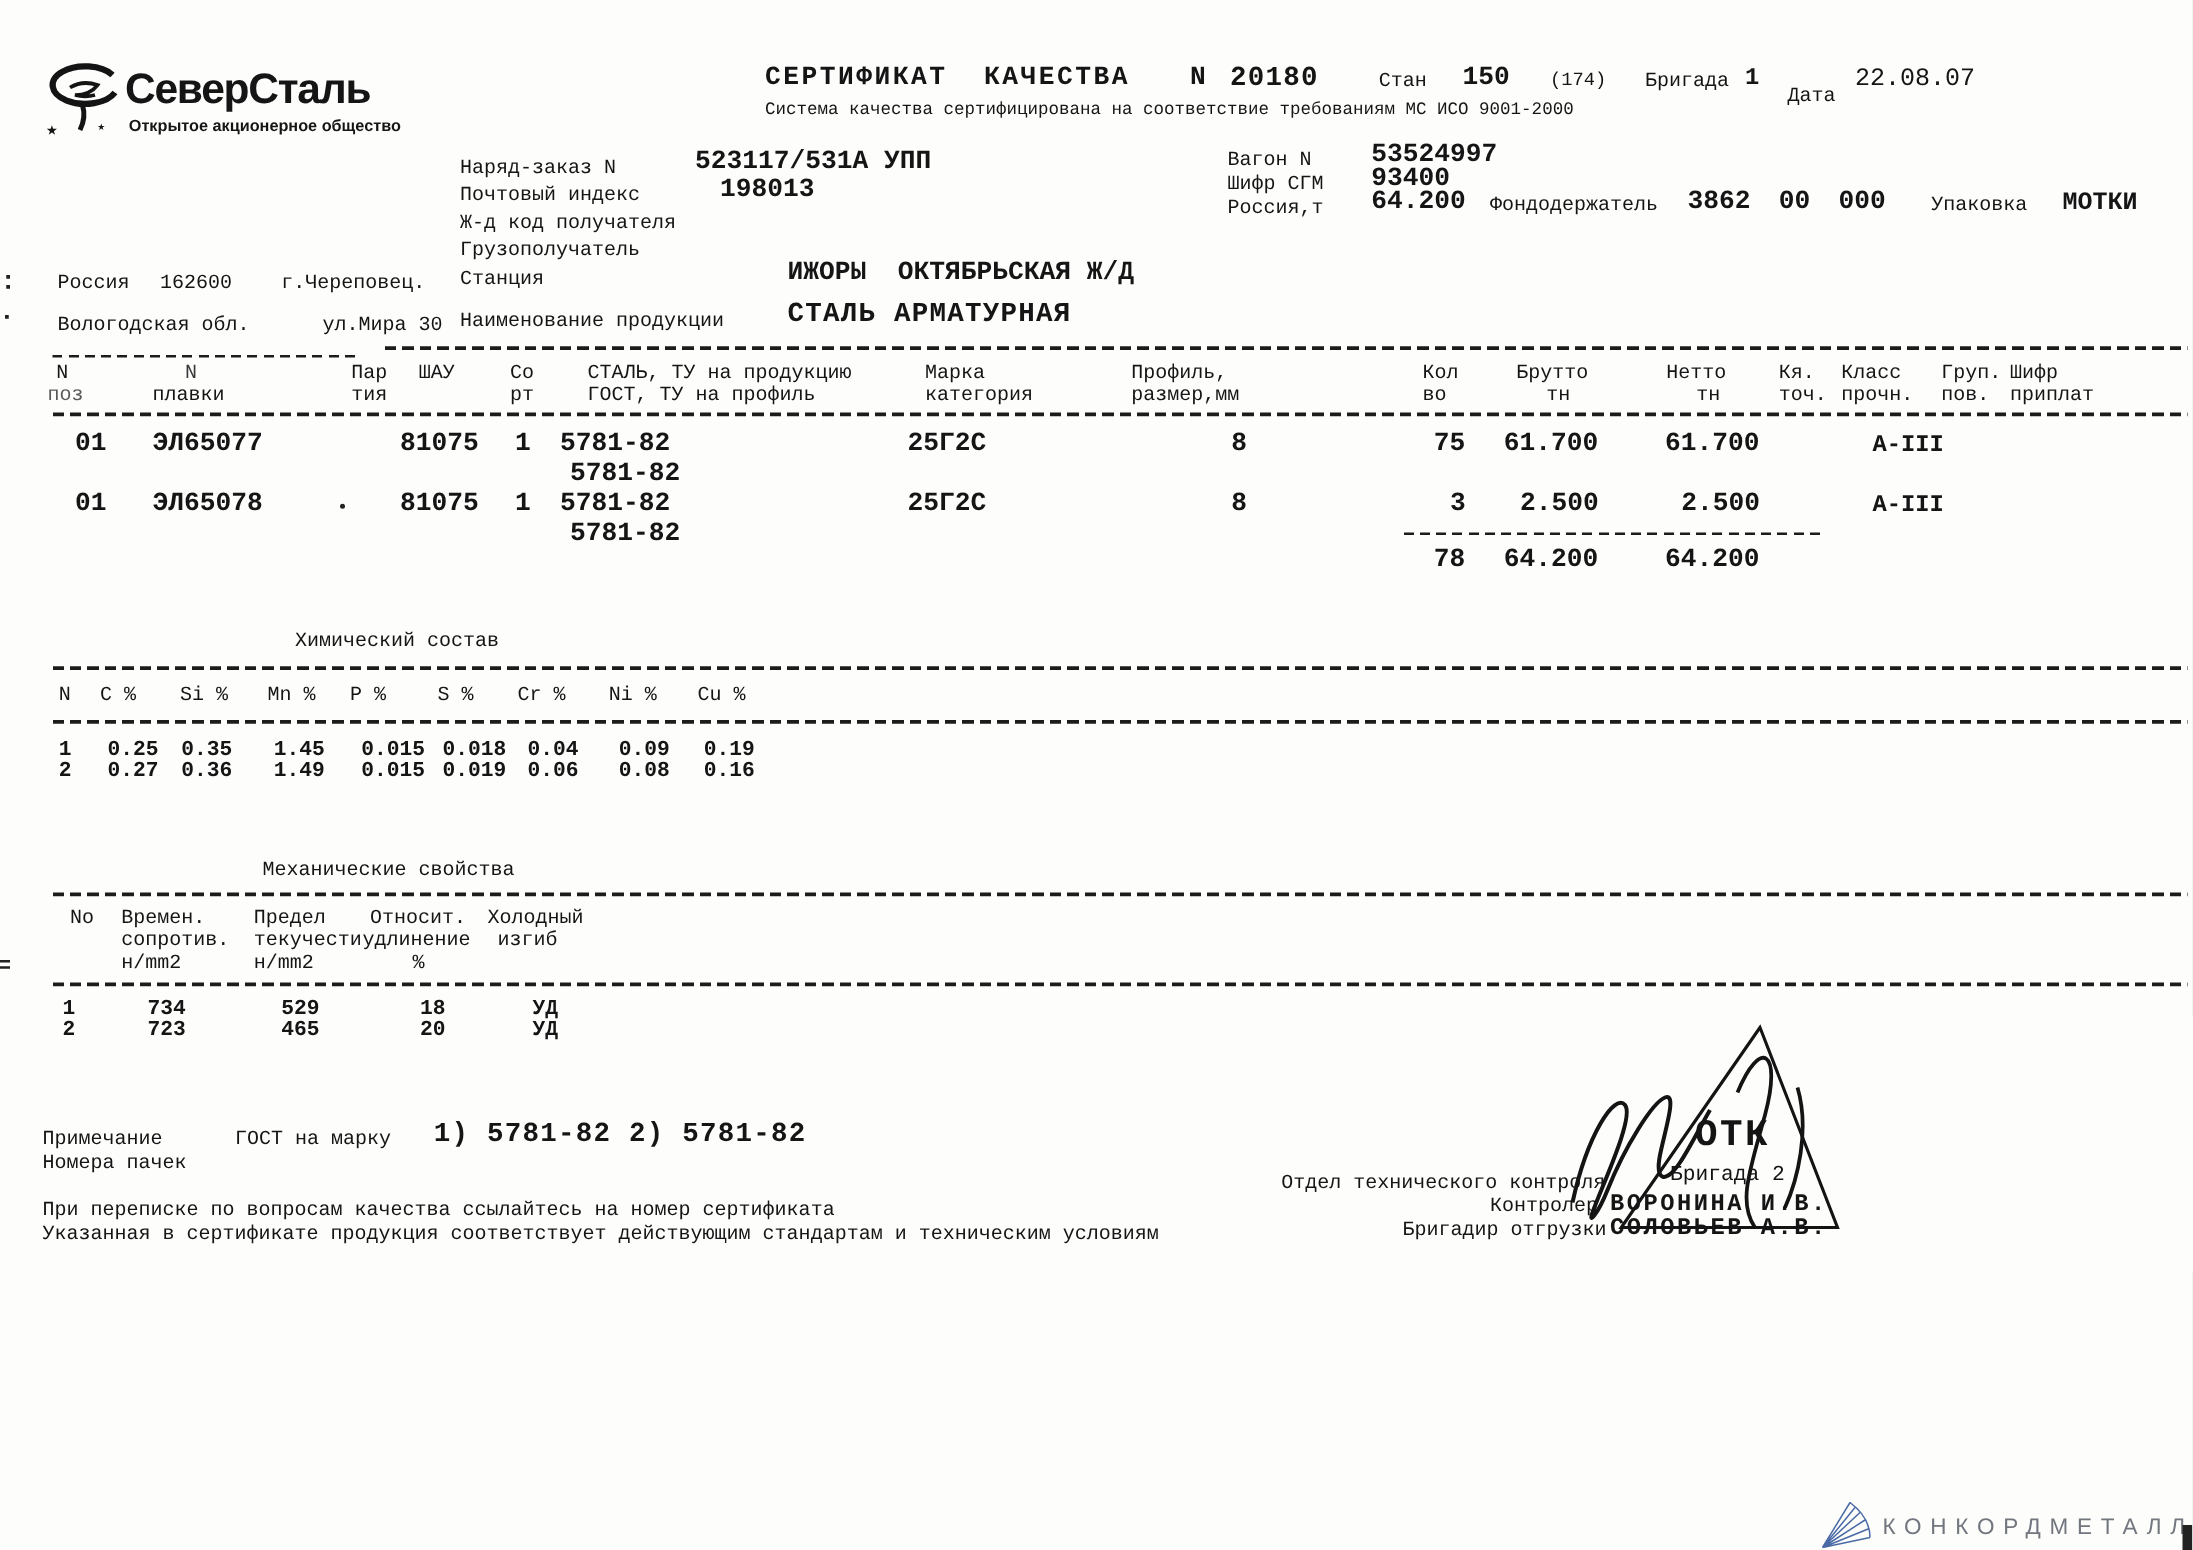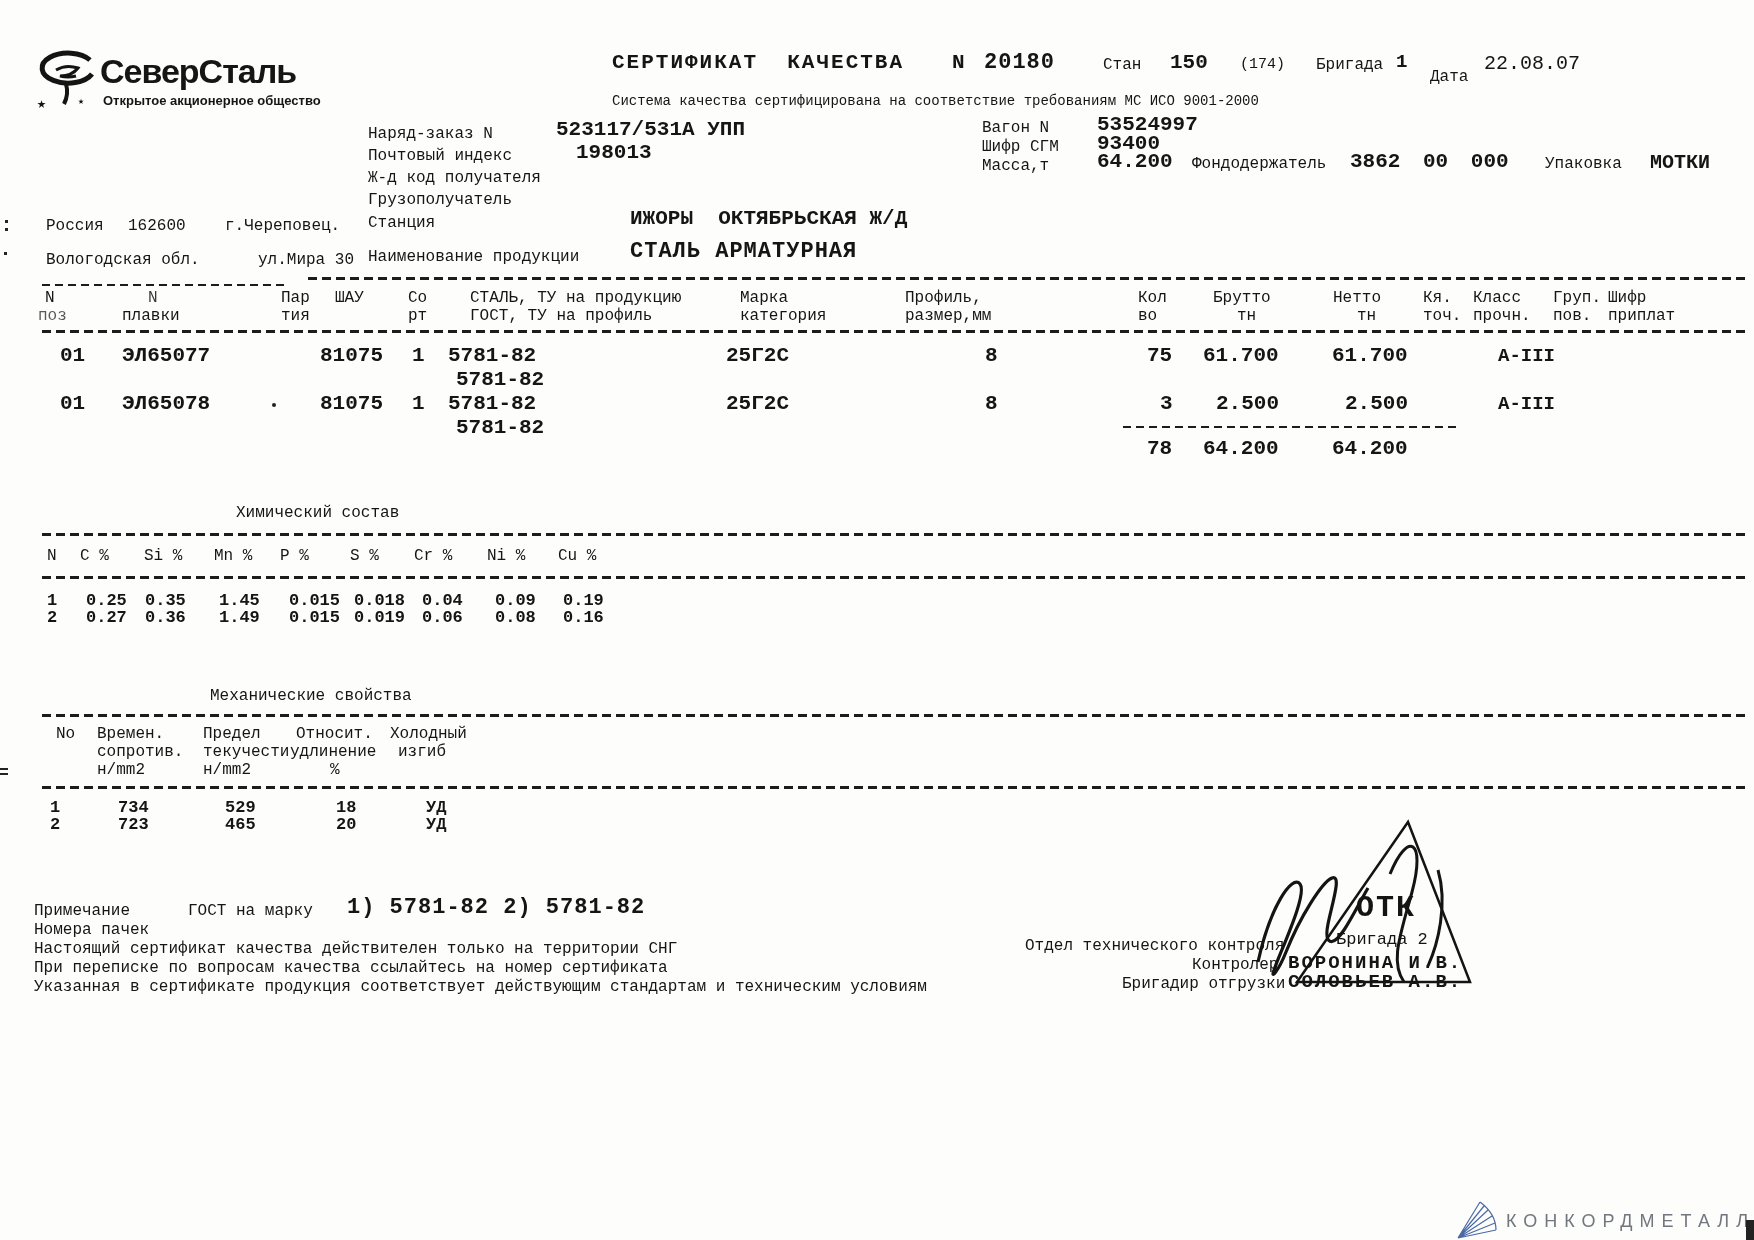--- a/index.html
+++ b/index.html
@@ -1,20 +1,20 @@
 <!DOCTYPE html>
 <html><head>
 <meta charset="utf-8">
 <style>
   html,body{margin:0;padding:0;background:#e8e8e8;}
   .page{position:relative;width:1754px;height:1240px;background:#fdfdfc;overflow:hidden;
         font-family:"Liberation Mono","DejaVu Sans Mono",monospace;color:#151515;}
   .t{position:absolute;white-space:pre;line-height:1.05;}
   .lab{font-size:16px;}
-  .lab14{font-size:14px;margin-top:13px;}
+  .lab14{font-size:14px;}
   .lab15{font-size:15px;}
   .big{font-size:21px;font-weight:700;}
   .big22{font-size:22px;font-weight:700;letter-spacing:1px;}
   .med{font-size:19px;font-weight:700;}
   .hdr{font-size:16px;}
   .cell{font-size:21px;font-weight:700;}
   .chem{font-size:17px;font-weight:600;}
   .note{font-size:16px;}
   .dash{position:absolute;height:3px;background:repeating-linear-gradient(90deg,#1c1c1c 0,#1c1c1c 9px,transparent 9px,transparent 14px);}
   .dash2{position:absolute;height:2px;background:repeating-linear-gradient(90deg,#1c1c1c 0,#1c1c1c 8px,transparent 8px,transparent 13px);}
@@ -56,21 +56,21 @@
   <div class="t big" style="left:556px;top:119px">523117/531А УПП</div>
   <div class="t lab" style="left:368px;top:148px">Почтовый индекс</div>
   <div class="t big" style="left:576px;top:142px">198013</div>
   <div class="t lab" style="left:368px;top:170px">Ж-д код получателя</div>
   <div class="t lab" style="left:368px;top:192px">Грузополучатель</div>
 
   <div class="t lab" style="left:982px;top:120px">Вагон N</div>
   <div class="t big" style="left:1097px;top:114px">53524997</div>
   <div class="t lab" style="left:982px;top:139px">Шифр СГМ</div>
   <div class="t big" style="left:1097px;top:133px">93400</div>
-  <div class="t lab" style="left:982px;top:158px">Масса,т</div>
+  <div class="t lab" style="left:982px;top:158px">Россия,т</div>
   <div class="t big" style="left:1097px;top:151px">64.200</div>
   <div class="t lab" style="left:1192px;top:156px">Фондодержатель</div>
   <div class="t big spread" style="left:1350px;top:151px">3862 00 000</div>
   <div class="t lab" style="left:1545px;top:156px">Упаковка</div>
   <div class="t med" style="left:1650px;top:152px;font-size:20px">МОТКИ</div>
 
   <div class="t lab" style="left:46px;top:218px">Россия</div>
   <div class="t lab" style="left:128px;top:218px">162600</div>
   <div class="t lab" style="left:225px;top:218px">г.Череповец.</div>
   <div class="t lab" style="left:368px;top:215px">Станция</div>
@@ -201,21 +201,20 @@
   <div class="t chem" style="left:50px;top:816px">2</div>
   <div class="t chem" style="left:118px;top:816px">723</div>
   <div class="t chem" style="left:225px;top:816px">465</div>
   <div class="t chem" style="left:336px;top:816px">20</div>
   <div class="t chem" style="left:426px;top:816px">УД</div>
 
   <div class="t note" style="left:34px;top:903px">Примечание</div>
   <div class="t note" style="left:188px;top:903px">ГОСТ на марку</div>
   <div class="t big22" style="left:347px;top:896px">1) 5781-82 2) 5781-82</div>
   <div class="t note" style="left:34px;top:922px">Номера пачек</div>
-  <div class="t note" style="left:34px;top:941px">Настоящий сертификат качества действителен только на территории СНГ</div>
   <div class="t note" style="left:34px;top:960px">При переписке по вопросам качества ссылайтесь на номер сертификата</div>
   <div class="t note" style="left:34px;top:979px">Указанная в сертификате продукция соответствует действующим стандартам и техническим условиям</div>
 
   <svg class="t" style="left:1240px;top:812px" width="250" height="190" viewBox="0 0 250 190">
     <polygon points="168,10 57,170 230,170" fill="none" stroke="#141414" stroke-width="2.5"></polygon>
     <path d="M18,150 C30,95 52,62 60,72 C68,82 40,140 34,158 C30,168 38,160 46,140
              C60,105 82,70 92,66 C102,62 92,92 88,112 C84,132 92,136 104,118
              C112,106 122,86 128,76" fill="none" stroke="#141414" stroke-width="3.2"></path>
     <path d="M150,62 C168,18 186,28 172,80 C160,124 150,150 164,170 M198,58 C208,92 198,132 188,154" fill="none" stroke="#141414" stroke-width="3"></path>
     <text x="116" y="104" font-size="30" font-weight="bold" fill="#141414" letter-spacing="2">ОТК</text>

